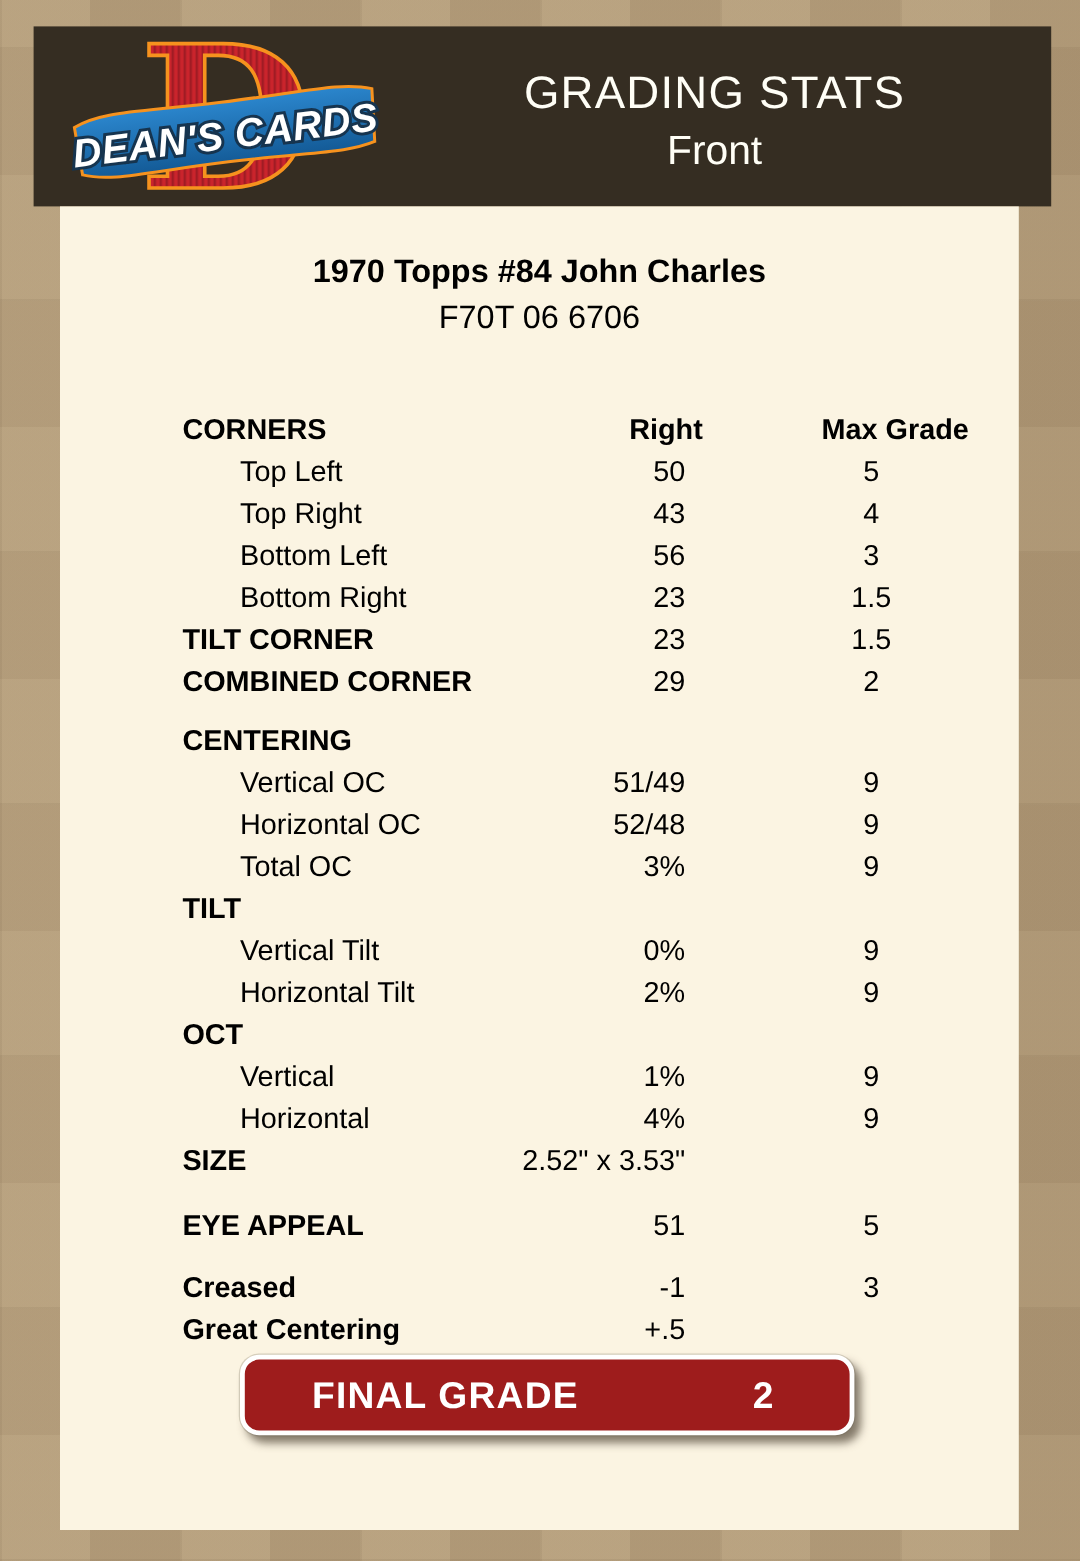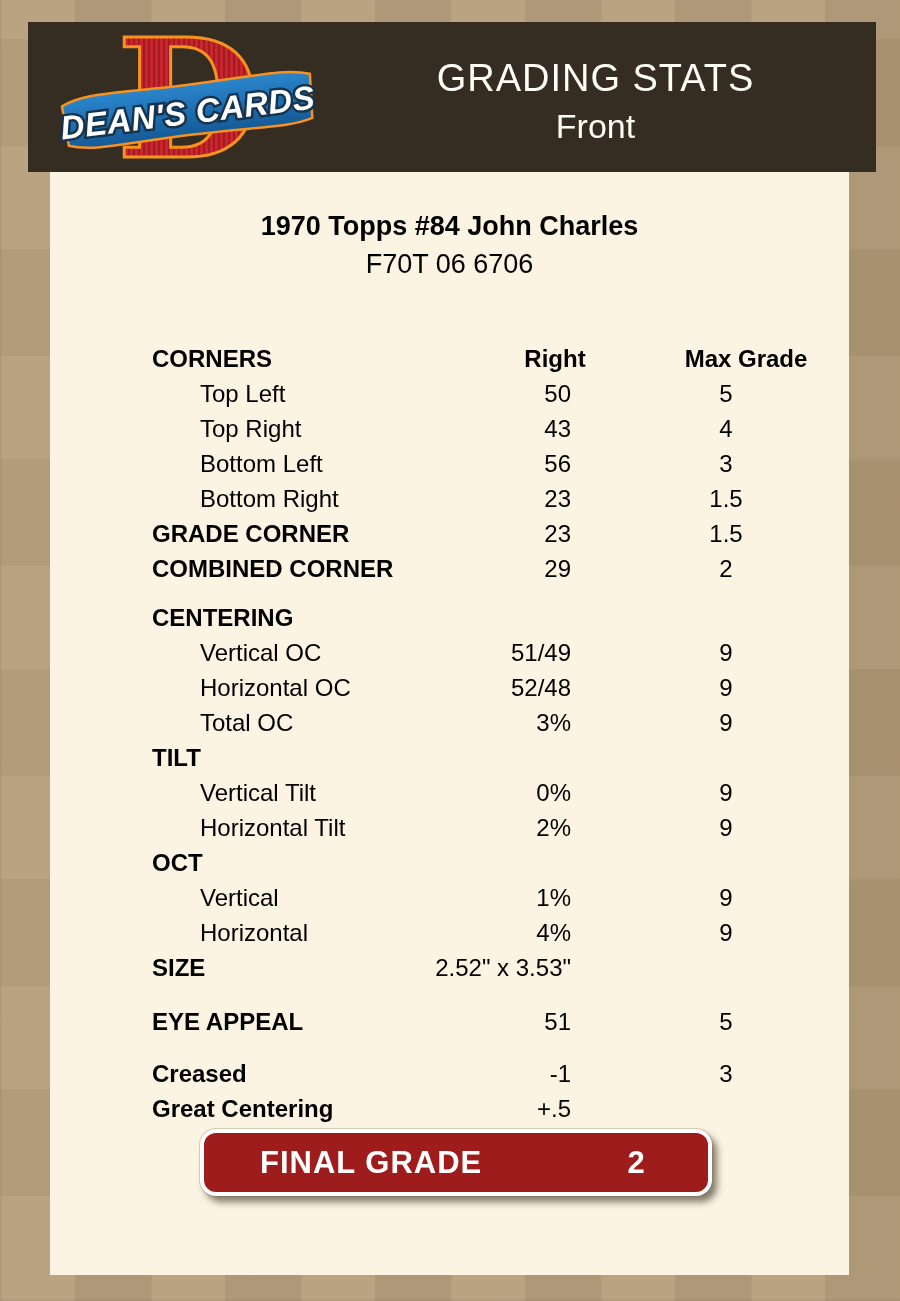--- a/index.html
+++ b/index.html
@@ -118,21 +118,21 @@
         <span class="lbl">Bottom Left</span>
         <span class="val">56</span>
         <span class="max">3</span>
       </div>
       <div class="trow">
         <span class="lbl">Bottom Right</span>
         <span class="val">23</span>
         <span class="max">1.5</span>
       </div>
       <div class="trow sec">
-        <span class="lbl">GRADE CORNER</span>
+        <span class="lbl">TILT CORNER</span>
         <span class="val">23</span>
         <span class="max">1.5</span>
       </div>
       <div class="trow sec">
         <span class="lbl">COMBINED CORNER</span>
         <span class="val">29</span>
         <span class="max">2</span>
       </div>
 
       <div class="trow sec gap14">

